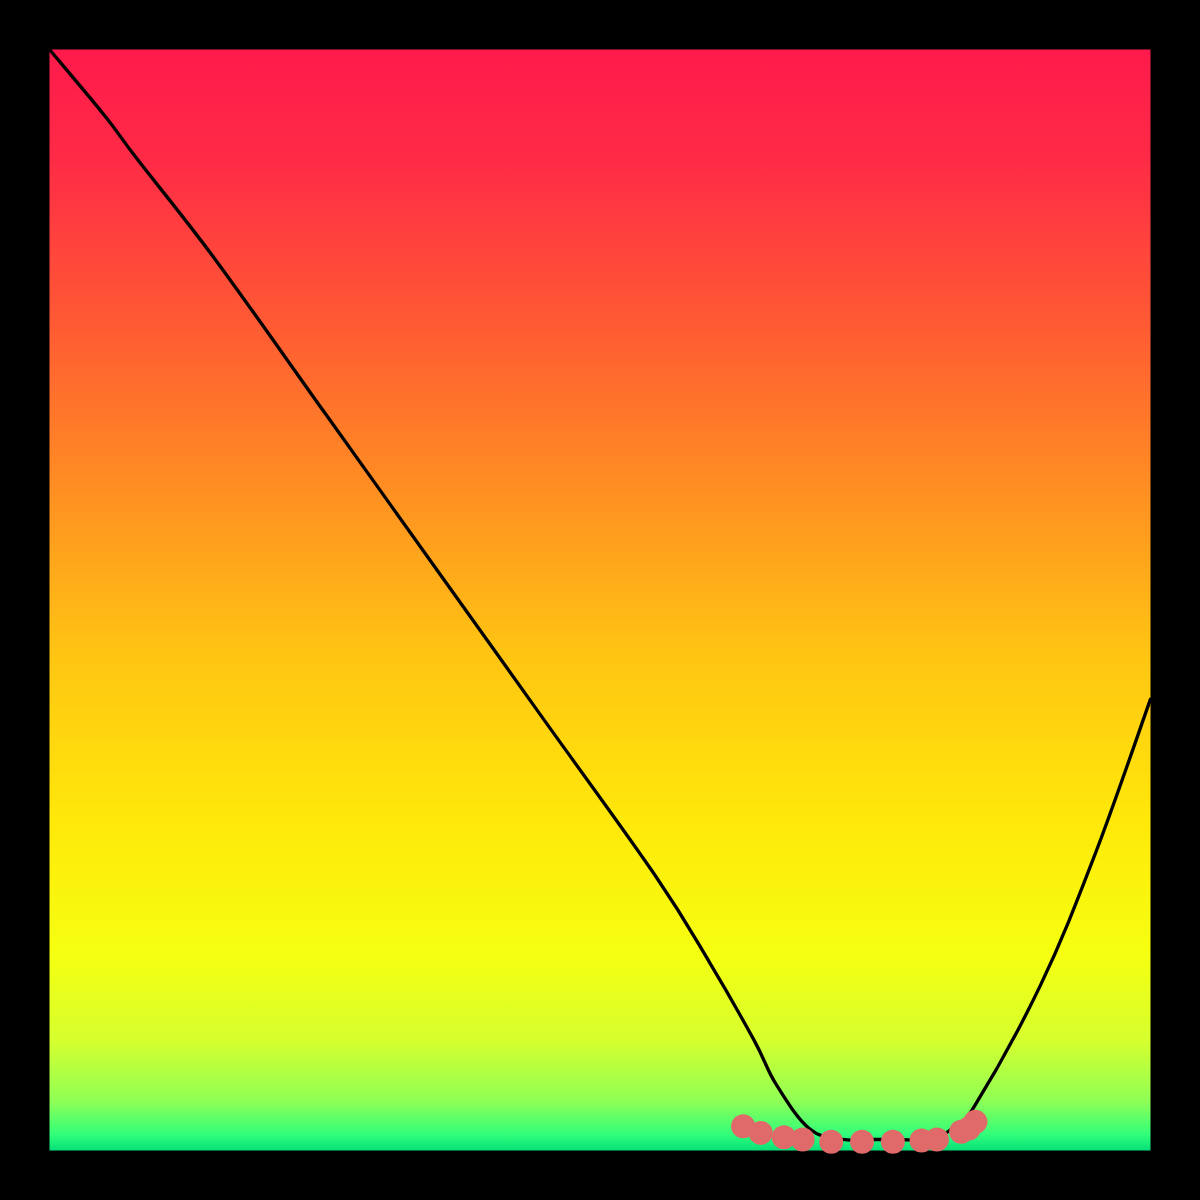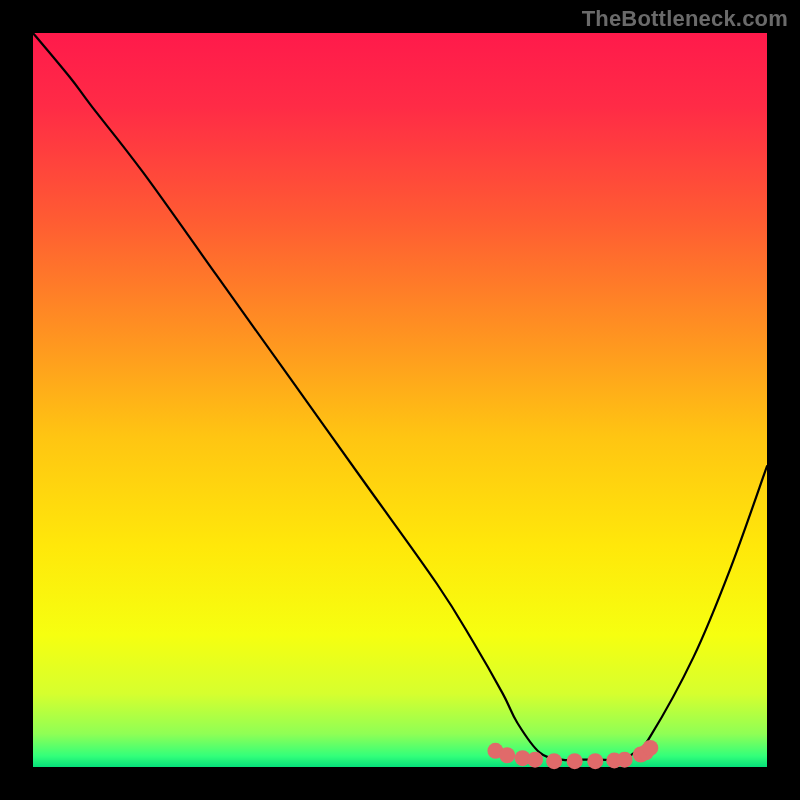--- a/index.html
+++ b/index.html
@@ -33,21 +33,20 @@
     top: 0;
     width: 800px;
     height: 800px;
     display: block;
   }
 </style>
 </head>
 <body>
 <div class="stage">
 
-<div class="watermark">TheBottleneck.com</div>
 
 <svg class="chart" viewBox="0 0 800 800">
   <defs>
     <linearGradient id="bg-grad" x1="0" y1="0" x2="0" y2="1">
           <stop offset="0%" stop-color="#ff1a4b"></stop>
           <stop offset="10%" stop-color="#ff2b46"></stop>
           <stop offset="25%" stop-color="#ff5a33"></stop>
           <stop offset="40%" stop-color="#ff8f22"></stop>
           <stop offset="55.00000000000001%" stop-color="#ffc512"></stop>
           <stop offset="70%" stop-color="#ffe80a"></stop>

